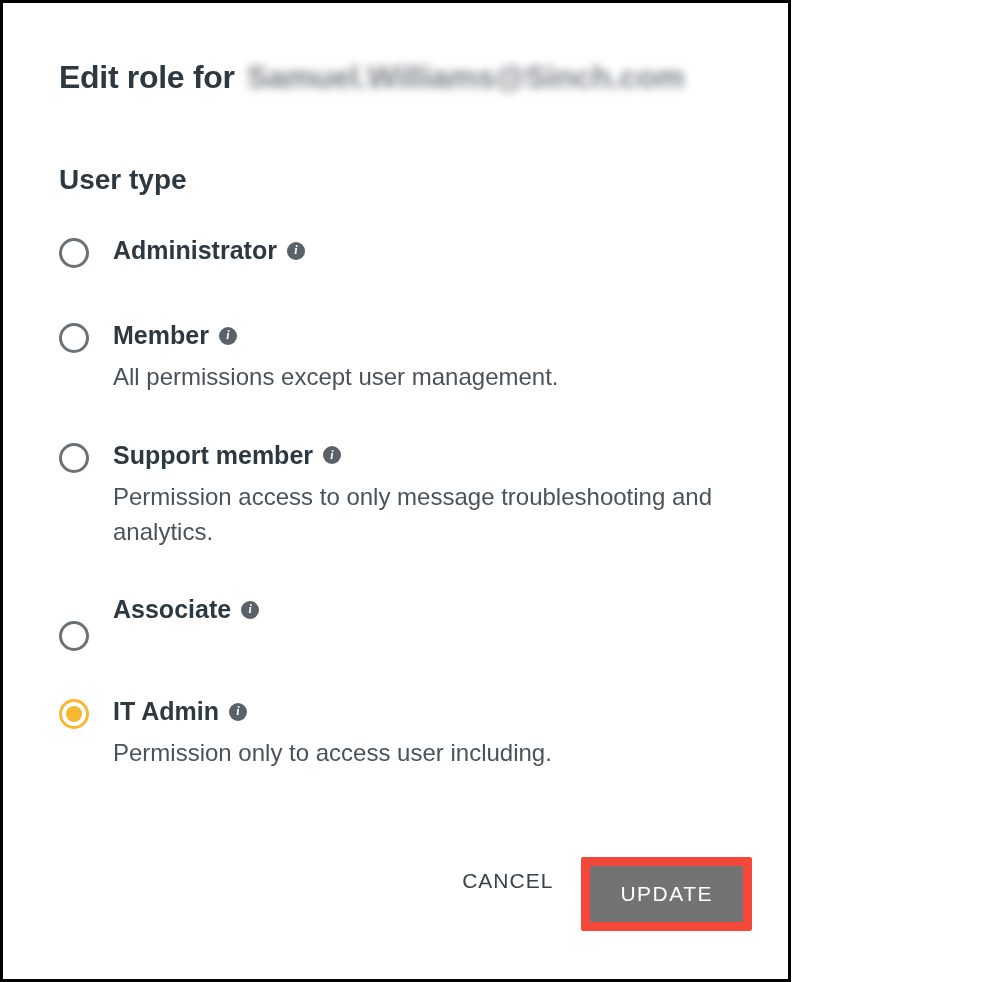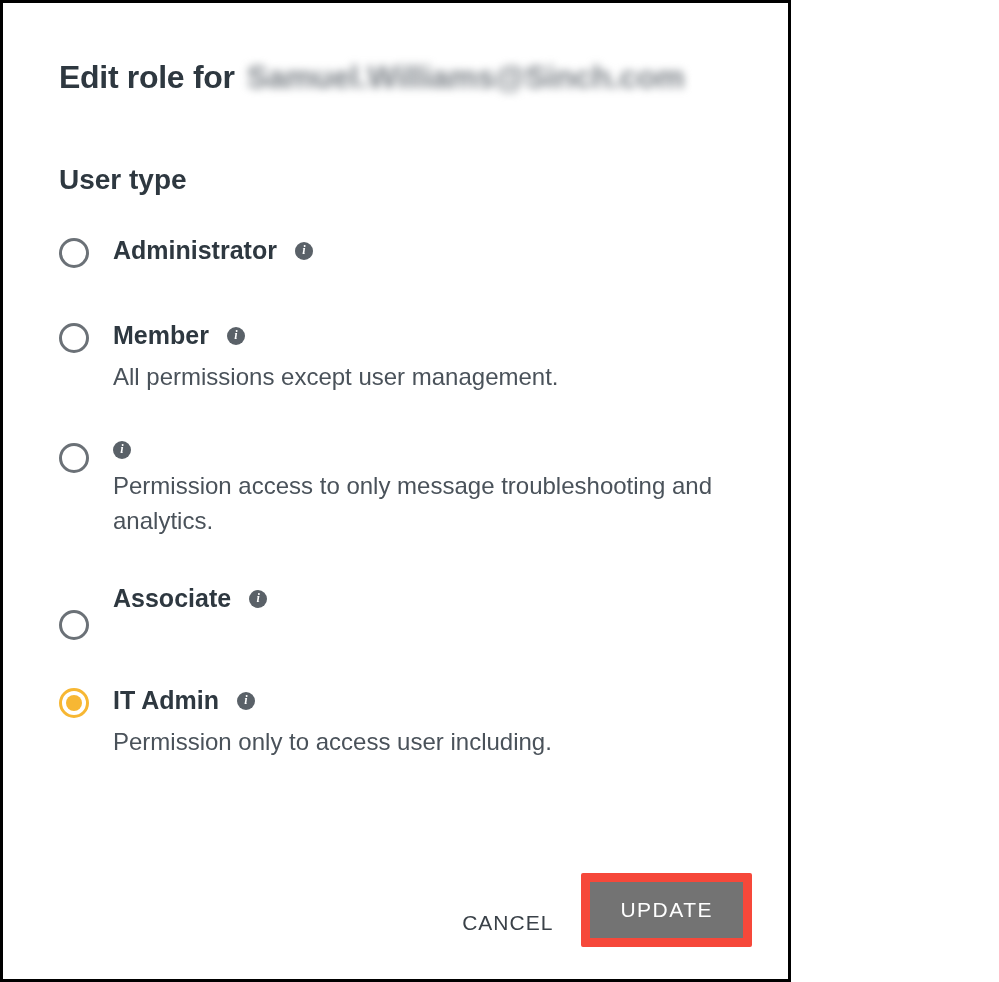--- a/index.html
+++ b/index.html
@@ -75,21 +75,21 @@
       top: 50%;
       left: 50%;
       transform: translate(-50%, -50%);
     }
     .option-body {
       flex: 1;
     }
     .option-title-row {
       display: flex;
       align-items: center;
-      gap: 18px;
+      gap: 10px;
       margin-bottom: 10px;
     }
     .option-title {
       font-size: 25px;
       font-weight: 700;
       color: #2e3840;
     }
     .info-icon {
       width: 18px;
       height: 18px;
@@ -110,23 +110,23 @@
       font-weight: 400;
       color: #4a525a;
       line-height: 1.45;
     }
     .option.associate .radio {
       margin-top: 26px;
     }
     .actions {
       position: absolute;
       right: 36px;
-      bottom: 32px;
-      display: flex;
-      align-items: flex-end;
+      bottom: 48px;
+      display: flex;
+      align-items: flex-start;
       gap: 20px;
     }
     .btn-cancel {
       background: transparent;
       border: none;
       font-size: 21px;
       font-weight: 400;
       color: #3a4148;
       letter-spacing: 1px;
       cursor: pointer;
@@ -179,20 +179,21 @@
         <span class="info-icon">i</span>
       </div>
       <div class="option-desc">All permissions except user management.</div>
     </div>
   </div>
 
   <div class="option">
     <div class="radio"></div>
     <div class="option-body">
       <div class="option-title-row">
+        <span class="option-title">Support member</span>
         <span class="info-icon">i</span>
       </div>
       <div class="option-desc">Permission access to only message troubleshooting and analytics.</div>
     </div>
   </div>
 
   <div class="option associate">
     <div class="radio"></div>
     <div class="option-body">
       <div class="option-title-row">

